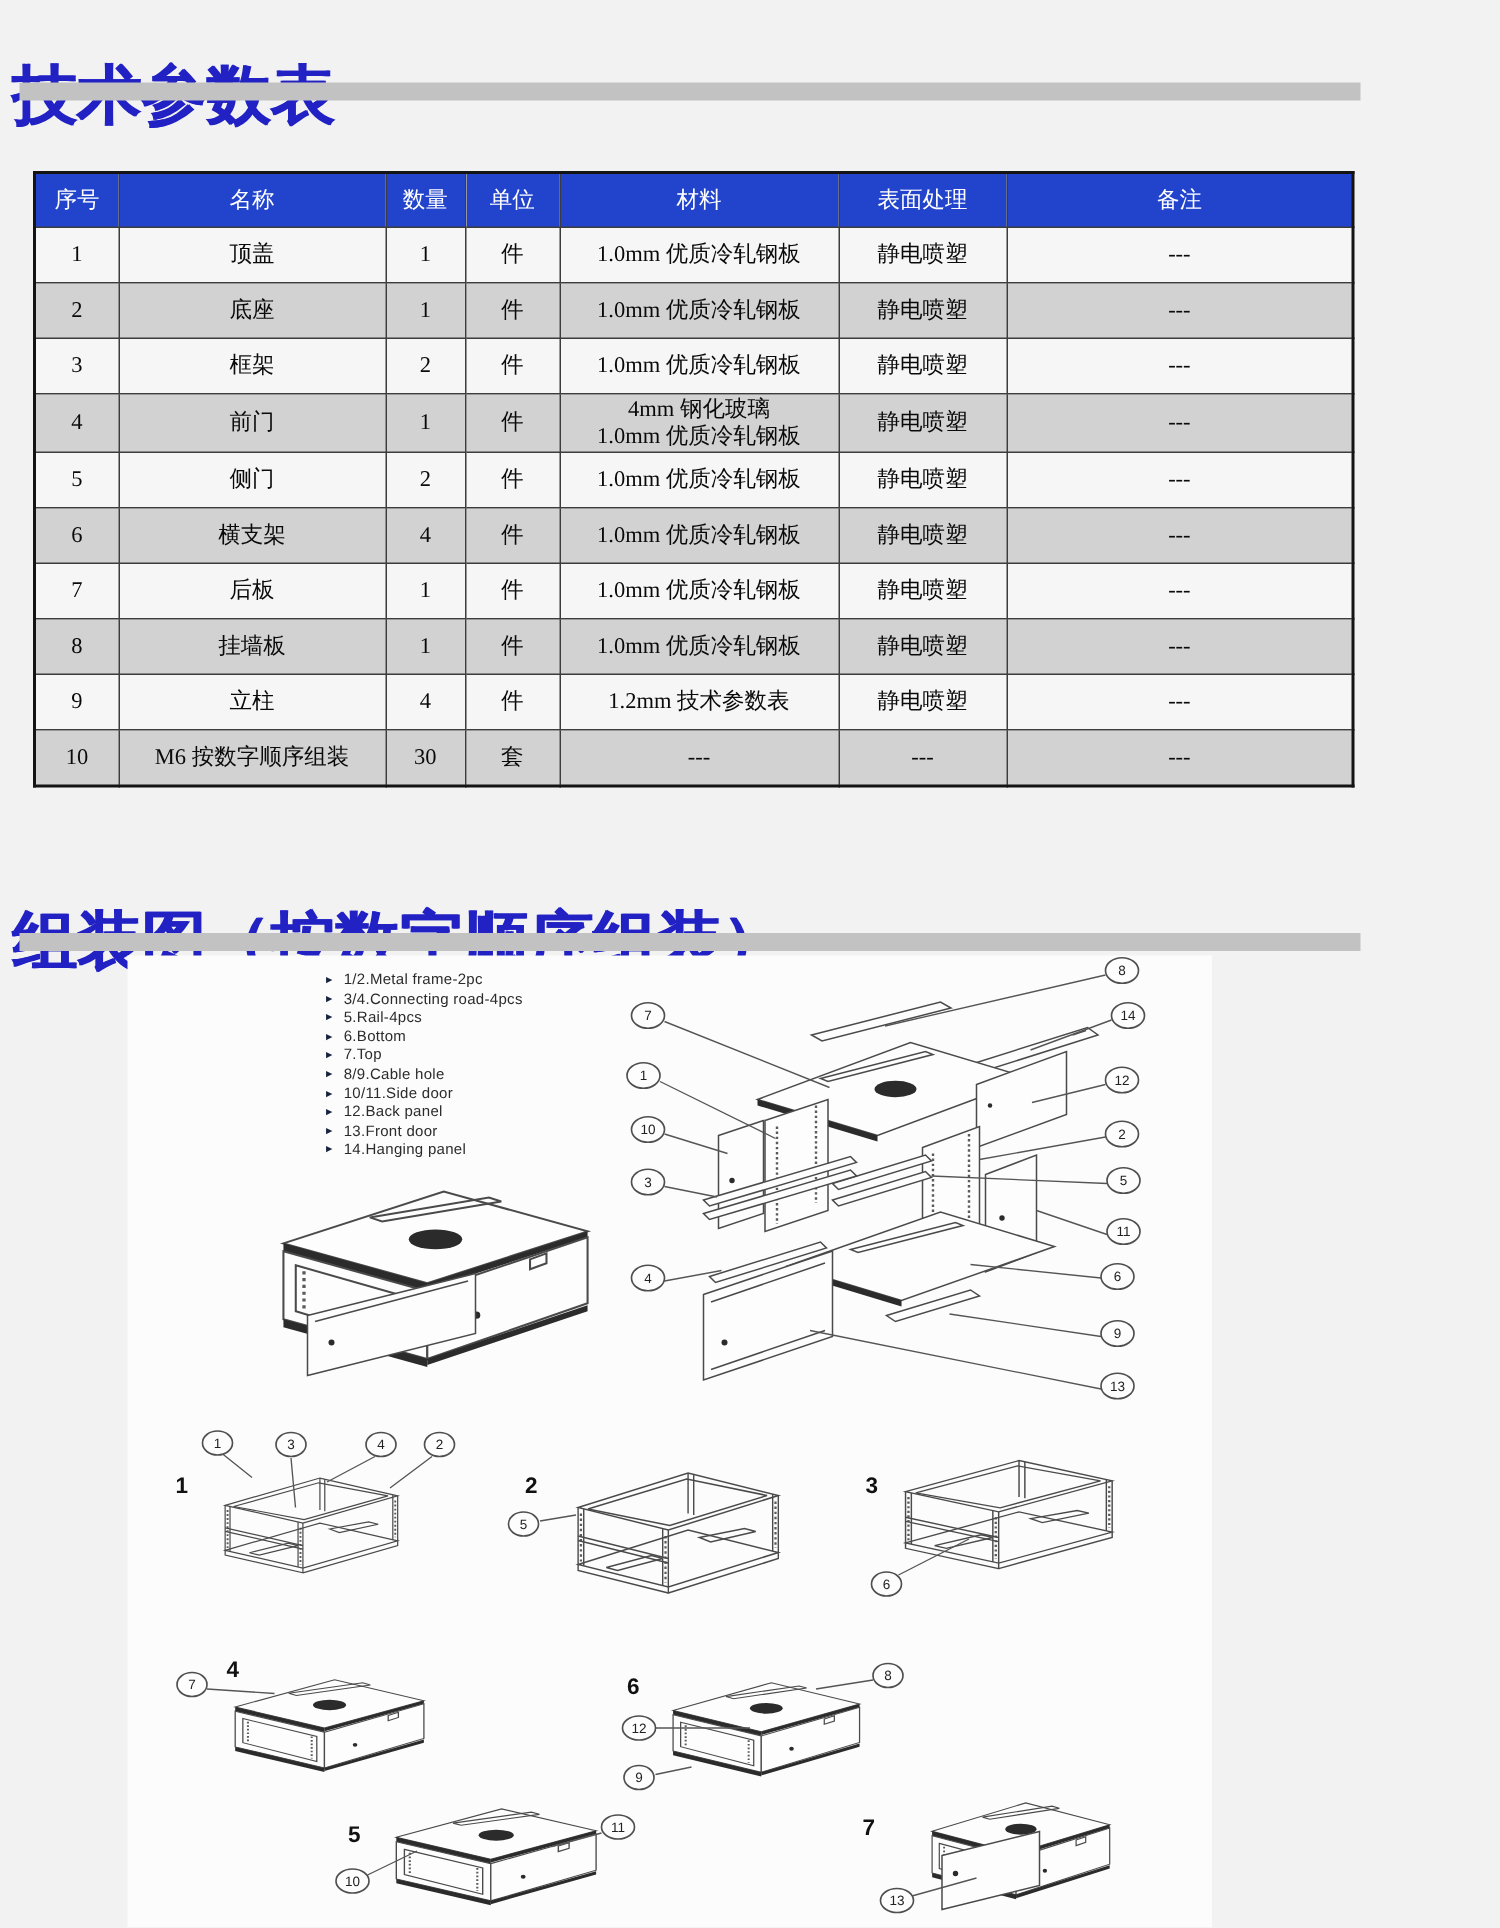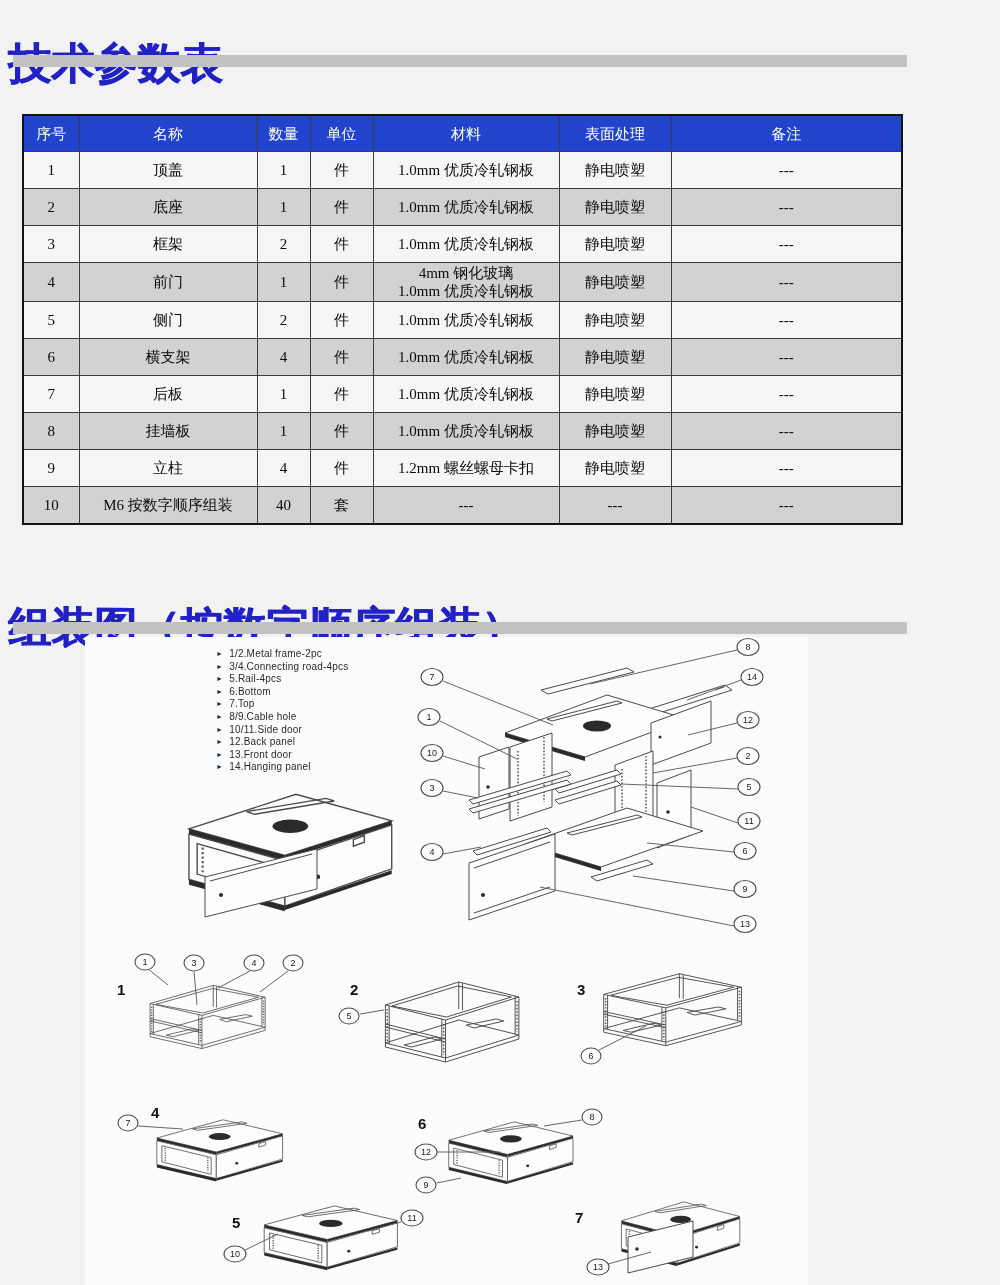--- a/index.html
+++ b/index.html
@@ -141,28 +141,28 @@
         <td>件</td>
         <td>1.0mm 优质冷轧钢板</td>
         <td>静电喷塑</td>
         <td>---</td>
       </tr>
       <tr>
         <td>9</td>
         <td>立柱</td>
         <td>4</td>
         <td>件</td>
-        <td>1.2mm 螺丝螺母卡扣</td>
+        <td>1.2mm 技术参数表</td>
         <td>静电喷塑</td>
         <td>---</td>
       </tr>
       <tr class="alt">
         <td>10</td>
         <td>M6 按数字顺序组装</td>
-        <td>40</td>
+        <td>30</td>
         <td>套</td>
         <td>---</td>
         <td>---</td>
         <td>---</td>
       </tr>
     </tbody>
 </table>
 
 <h1 class="sec-title" id="title2">组装图（按数字顺序组装）</h1>
 <div class="gray-bar" id="bar2"></div>

